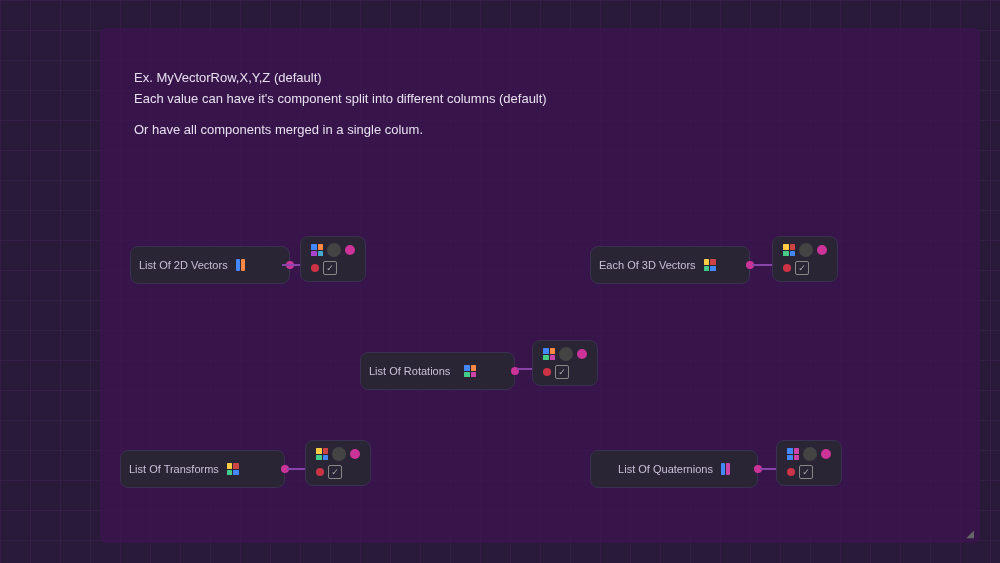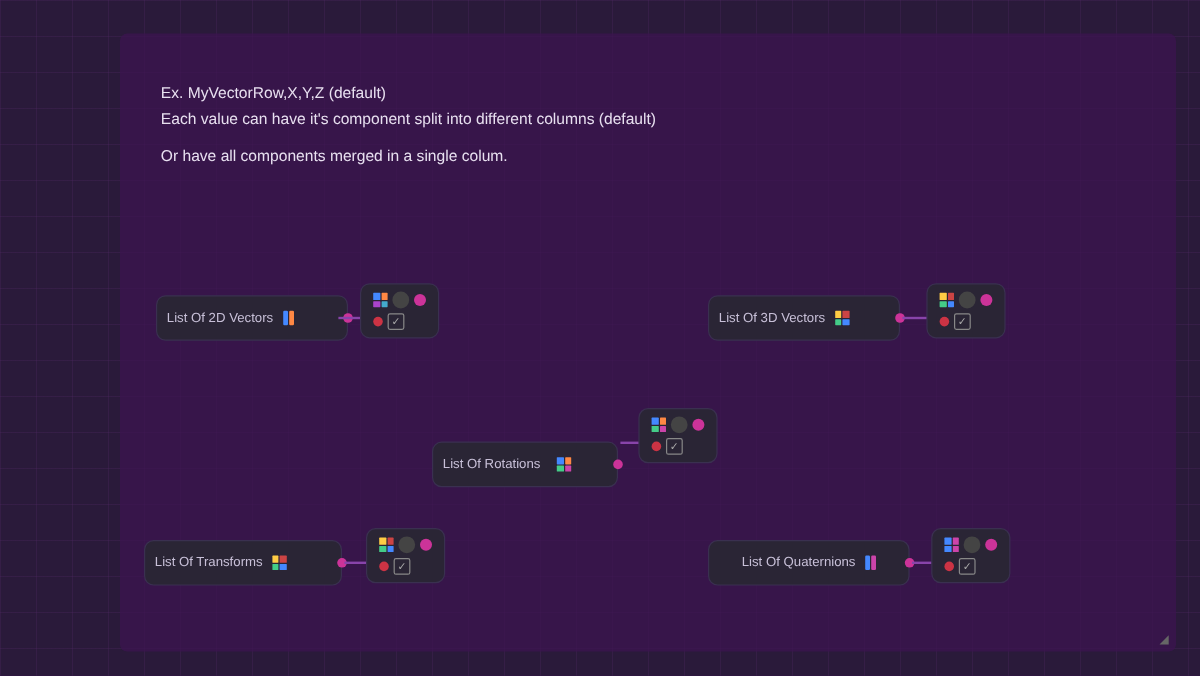--- a/index.html
+++ b/index.html
@@ -172,21 +172,21 @@
     </div>
     <div style="display:flex;align-items:center;gap:4px;">
       <div class="dot-red"></div>
       <div class="checkbox-icon"></div>
     </div>
   </div>
 
   <div style="position:absolute;left:182px;top:236px;width:20px;height:2px;background:#8844aa;z-index:2;"></div>
 
   <div class="node" style="left:490px; top:218px; width:160px;">
-    <span class="node-label">List Of 3D Vectors</span>
+    <span class="node-label">Each Of 3D Vectors</span>
     <div style="display:grid;grid-template-columns:1fr 1fr;gap:1px;width:12px;height:12px;margin-left:2px;">
       <span style="border-radius:0.5px;background:#ffcc44;"></span>
       <span style="border-radius:0.5px;background:#cc4444;"></span>
       <span style="border-radius:0.5px;background:#44cc88;"></span>
       <span style="border-radius:0.5px;background:#4488ff;"></span>
     </div>
     <div class="dot-pink" style="position:absolute;right:-5px;"></div>
   </div>
 
   <div style="position:absolute; left:672px; top:208px; background:#2a2535; border:1px solid #3a3050; border-radius:8px; padding:6px 10px; display:flex; flex-direction:column; gap:4px; z-index:3;">
@@ -201,21 +201,21 @@
       <div class="dot-out"></div>
     </div>
     <div style="display:flex;align-items:center;gap:4px;">
       <div class="dot-red"></div>
       <div class="checkbox-icon"></div>
     </div>
   </div>
 
   <div style="position:absolute;left:652px;top:236px;width:22px;height:2px;background:#8844aa;z-index:2;"></div>
 
-  <div class="node" style="left:260px; top:340px; width:155px;gap:12px;">
+  <div class="node" style="left:260px; top:324px; width:155px;gap:12px;">
     <span class="node-label">List Of Rotations</span>
     <div style="display:grid;grid-template-columns:1fr 1fr;gap:1px;width:12px;height:12px;margin-left:2px;">
       <span style="border-radius:0.5px;background:#4488ff;"></span>
       <span style="border-radius:0.5px;background:#ff8844;"></span>
       <span style="border-radius:0.5px;background:#44cc88;"></span>
       <span style="border-radius:0.5px;background:#cc44aa;"></span>
     </div>
     <div class="dot-pink" style="position:absolute;right:-5px;"></div>
   </div>
 

